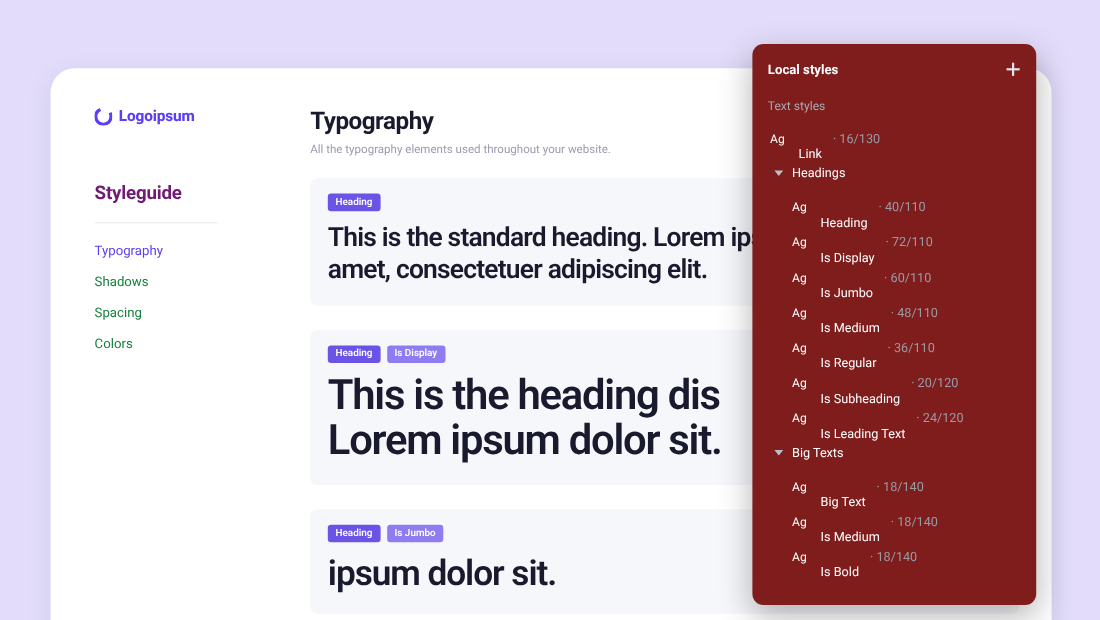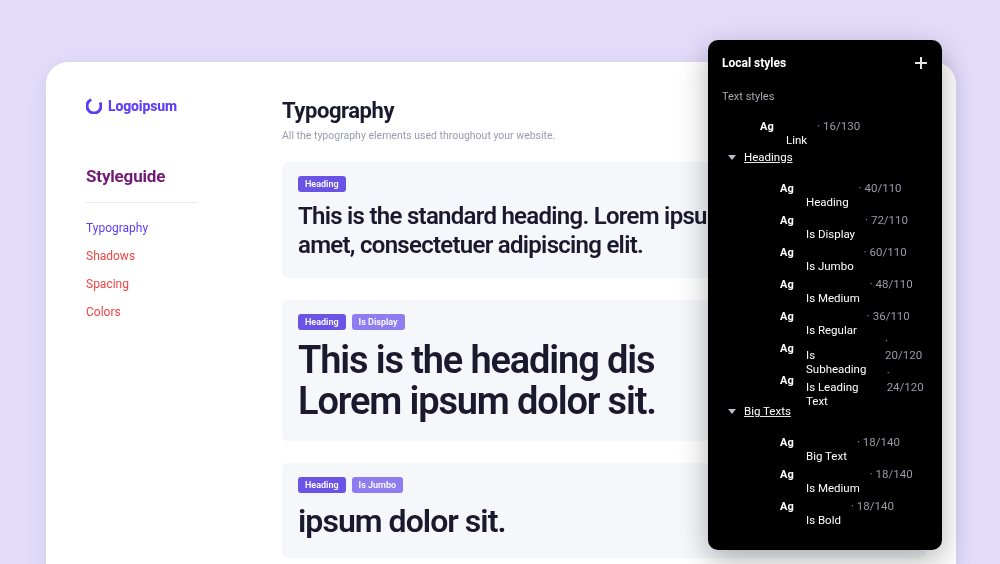--- a/index.html
+++ b/index.html
@@ -19,21 +19,21 @@
   }
   .card-inner { display: flex; height: 100%; }
 
   
   .sidebar { width: 196px; flex: 0 0 196px; }
   .brand { display: flex; align-items: flex-end; gap: 6px; color: #5d3df5; font-weight: 800; font-size: 14px; letter-spacing: -0.01em; }
   .brand svg { display: block; }
   .styleguide-title { margin-top: 52px; font-size: 17px; font-weight: 700; color: #701a75; letter-spacing: -0.01em; }
   .divider { height: 1px; background: #ececf0; margin: 16px 0 18px 0; width: 112px; }
   .nav { display: flex; flex-direction: column; gap: 14px; }
-  .nav-item { font-size: 12px; color: #ef4444; cursor: pointer; }
+  .nav-item { font-size: 12px; color: #15803d; cursor: pointer; }
   .nav-item.active { color: #5d3df5; }
 
   
   .main { flex: 1; padding-right: 30px; }
   .page-title { font-size: 22px; font-weight: 700; color: #1a1a2e; letter-spacing: -0.02em; }
   .page-sub { margin-top: 6px; font-size: 10.5px; color: #9a9ab0; }
   .blocks { margin-top: 20px; display: flex; flex-direction: column; gap: 22px; }
   .block { background: #f6f7fb; border-radius: 6px; padding: 14px 16px 18px 16px; }
   .tags { display: flex; gap: 6px; }
   .tag { display: inline-block; background: #6b53e6; color: #fff; font-size: 9px; font-weight: 600; padding: 3px 7px; border-radius: 3px; }
@@ -41,22 +41,22 @@
   .sample { margin-top: 10px; color: #1a1a2e; font-weight: 600; letter-spacing: -0.03em; }
   .sample.sz-1 { font-size: 24px; line-height: 1.2; }
   .sample.sz-2 { font-size: 38px; line-height: 1.1; }
   .sample.sz-3 { font-size: 32px; line-height: 1.15; }
   .sample .line2 { display: block; }
 
   
   .panel {
     position: absolute;
     right: 58px; top: 40px;
-    width: 234px; height: 510px;
-    background: #000000;
+    width: 258px; height: 510px;
+    background: #7f1d1d;
     border-radius: 10px;
     box-shadow: 0 10px 30px rgba(0,0,0,0.3);
     color: #e4e4e4;
     padding: 16px 14px 10px 14px;
     overflow: hidden;
   }
   .panel-header { display: flex; justify-content: space-between; align-items: center; }
   .panel-title { font-size: 12px; font-weight: 700; color: #fff; }
   .plus-icon { width: 14px; height: 14px; position: relative; cursor: pointer; }
   .plus-icon::before, .plus-icon::after { content: ""; position: absolute; background: #e4e4e4; }
@@ -64,28 +64,28 @@
   .plus-icon::after  { left: 1px; top: 6px; width: 12px; height: 2px; }
 
   .panel-section-label { margin-top: 20px; font-size: 11px; color: #a9a9b0; }
 
   .style-list { margin-top: 8px; display: flex; flex-direction: column; gap: 2px; }
   .style-row {
     display: flex; align-items: center; gap: 10px;
     height: 30px; padding: 0 2px; border-radius: 4px;
     cursor: pointer;
   }
-  .style-row .ag { font-size: 11px; font-weight: 700; color: #fff; width: 16px; flex: 0 0 16px; text-align: left; margin-left: 36px; }
+  .style-row .ag { font-size: 11px; font-weight: 400; color: #fff; width: 16px; flex: 0 0 16px; text-align: left; }
   .style-row .label { font-size: 11.5px; color: #fff; margin-top: 28px; }
   .style-row .meta  { font-size: 11.5px; color: #9a9aa5; }
   .style-row.indent-1 { padding-left: 22px; }
 
   .group-row {
     display: flex; align-items: center; gap: 8px;
-    height: 28px; padding-left: 6px; cursor: pointer; text-decoration: underline;
+    height: 28px; padding-left: 6px; cursor: pointer;
   }
   .chevron {
     width: 0; height: 0;
     border-left: 4px solid transparent;
     border-right: 4px solid transparent;
     border-top: 5px solid #bdbdc8;
   }
   .group-label { font-size: 11.5px; color: #fff; }
 </style>
 </head>

